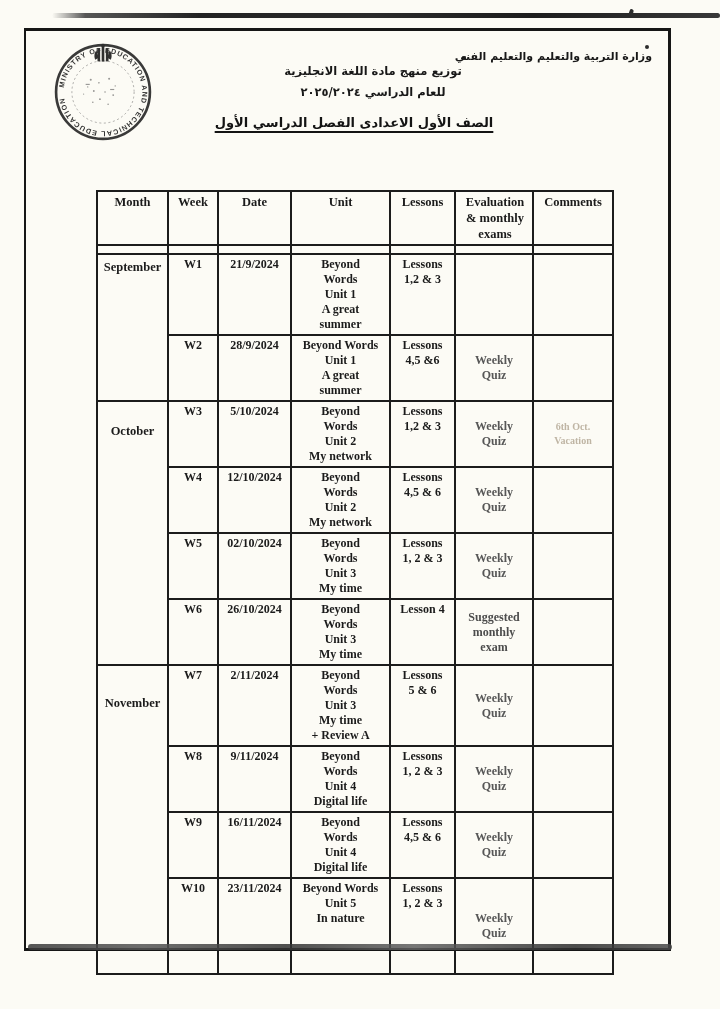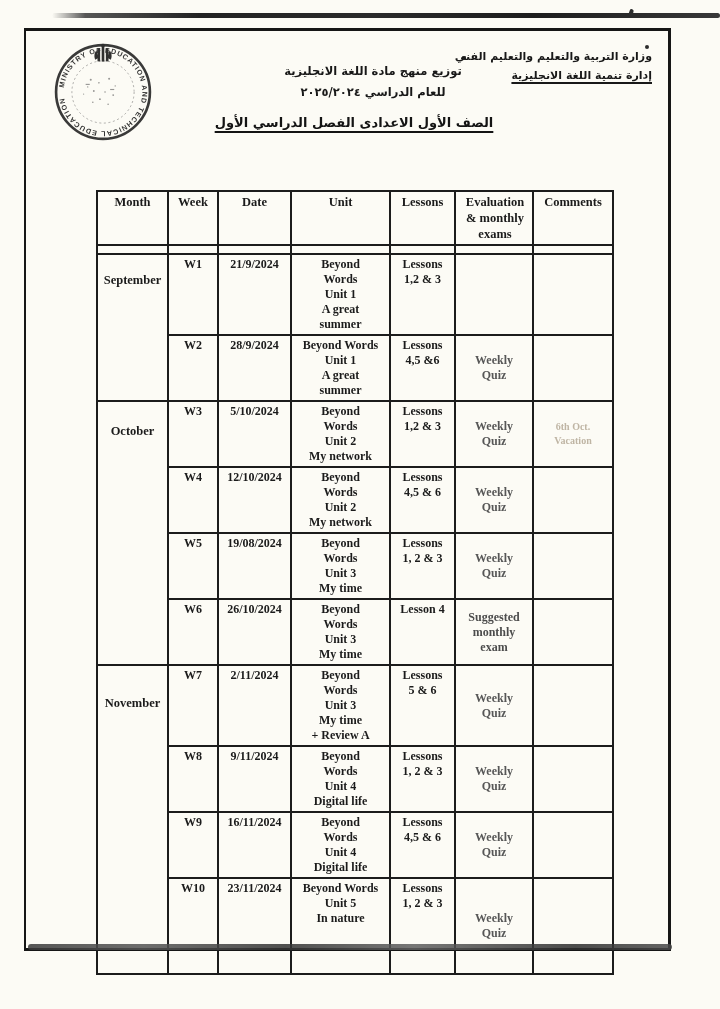--- a/index.html
+++ b/index.html
@@ -38,21 +38,21 @@
   .sched th{font-size:12.5px;line-height:16px;border-radius:22px;}
   .sched th.eval-h{text-align:center;padding-left:5px;}
   .sched tr.r-head{height:49px;}
   .sched tr.r-gap{height:9px;}
   .sched tr.r-w1{height:76px;} .sched tr.r-w2{height:61px;}
   .sched tr.r-w3{height:61px;} .sched tr.r-w4{height:61px;}
   .sched tr.r-w5{height:59px;} .sched tr.r-w6{height:61px;}
   .sched tr.r-w7{height:75px;} .sched tr.r-w8{height:61px;}
   .sched tr.r-w9{height:61px;} .sched tr.r-w10{height:96px;}
   .sched td.month{font-size:12.5px;}
-  .sched td.m-sep{padding-top:18px;} .sched td.m-oct{padding-top:22px;} .sched td.m-nov{padding-top:30px;margin-top:24px;}
+  .sched td.m-sep{padding-top:5px;} .sched td.m-oct{padding-top:22px;} .sched td.m-nov{padding-top:30px;margin-top:24px;}
   .sched td.eval{vertical-align:middle;color:#575757;}
   .sched td.eval.suggested{color:#4c4c4c;}
   .sched td.comments{vertical-align:middle;color:#bfb5a4;font-size:10px;line-height:14px;filter:blur(.3px);}
 </style>
 </head>
 <body>
 
 <div class="scan">
 
   <div class="top-smudge"></div>
@@ -92,21 +92,20 @@
         <circle cx="55" cy="62" r="0.8"></circle>
           <circle cx="40" cy="60" r="0.8"></circle>
           <circle cx="31" cy="52" r="0.6"></circle>
         <rect x="33" y="42" width="4" height="1.1"></rect>
           <rect x="57" y="47" width="4" height="1.1"></rect>
       </g>
     </svg>
 
     <div class="ministry">
       <div>وزارة التربية والتعليم والتعليم الفني</div>
-      <div class="dept">إدارة تنمية اللغة الانجليزية</div>
     </div>
 
     <div class="subject">
       <div>توزيع منهج مادة اللغة الانجليزية</div>
       <div>
         <span>للعام الدراسي</span>
         <span dir="ltr">٢٠٢٥/٢٠٢٤</span>
       </div>
     </div>
 
@@ -195,21 +194,21 @@
 Unit 2
 My network</td>
         <td>Lessons
 4,5 &amp; 6</td>
         <td class="eval">Weekly
 Quiz</td>
         <td class="comments"></td>
       </tr>
       <tr class="r-w5">
         <td>W5</td>
-        <td>19/08/2024</td>
+        <td>02/10/2024</td>
         <td>Beyond
 Words
 Unit 3
 My time</td>
         <td>Lessons
 1, 2 &amp; 3</td>
         <td class="eval">Weekly
 Quiz</td>
         <td class="comments"></td>
       </tr>

